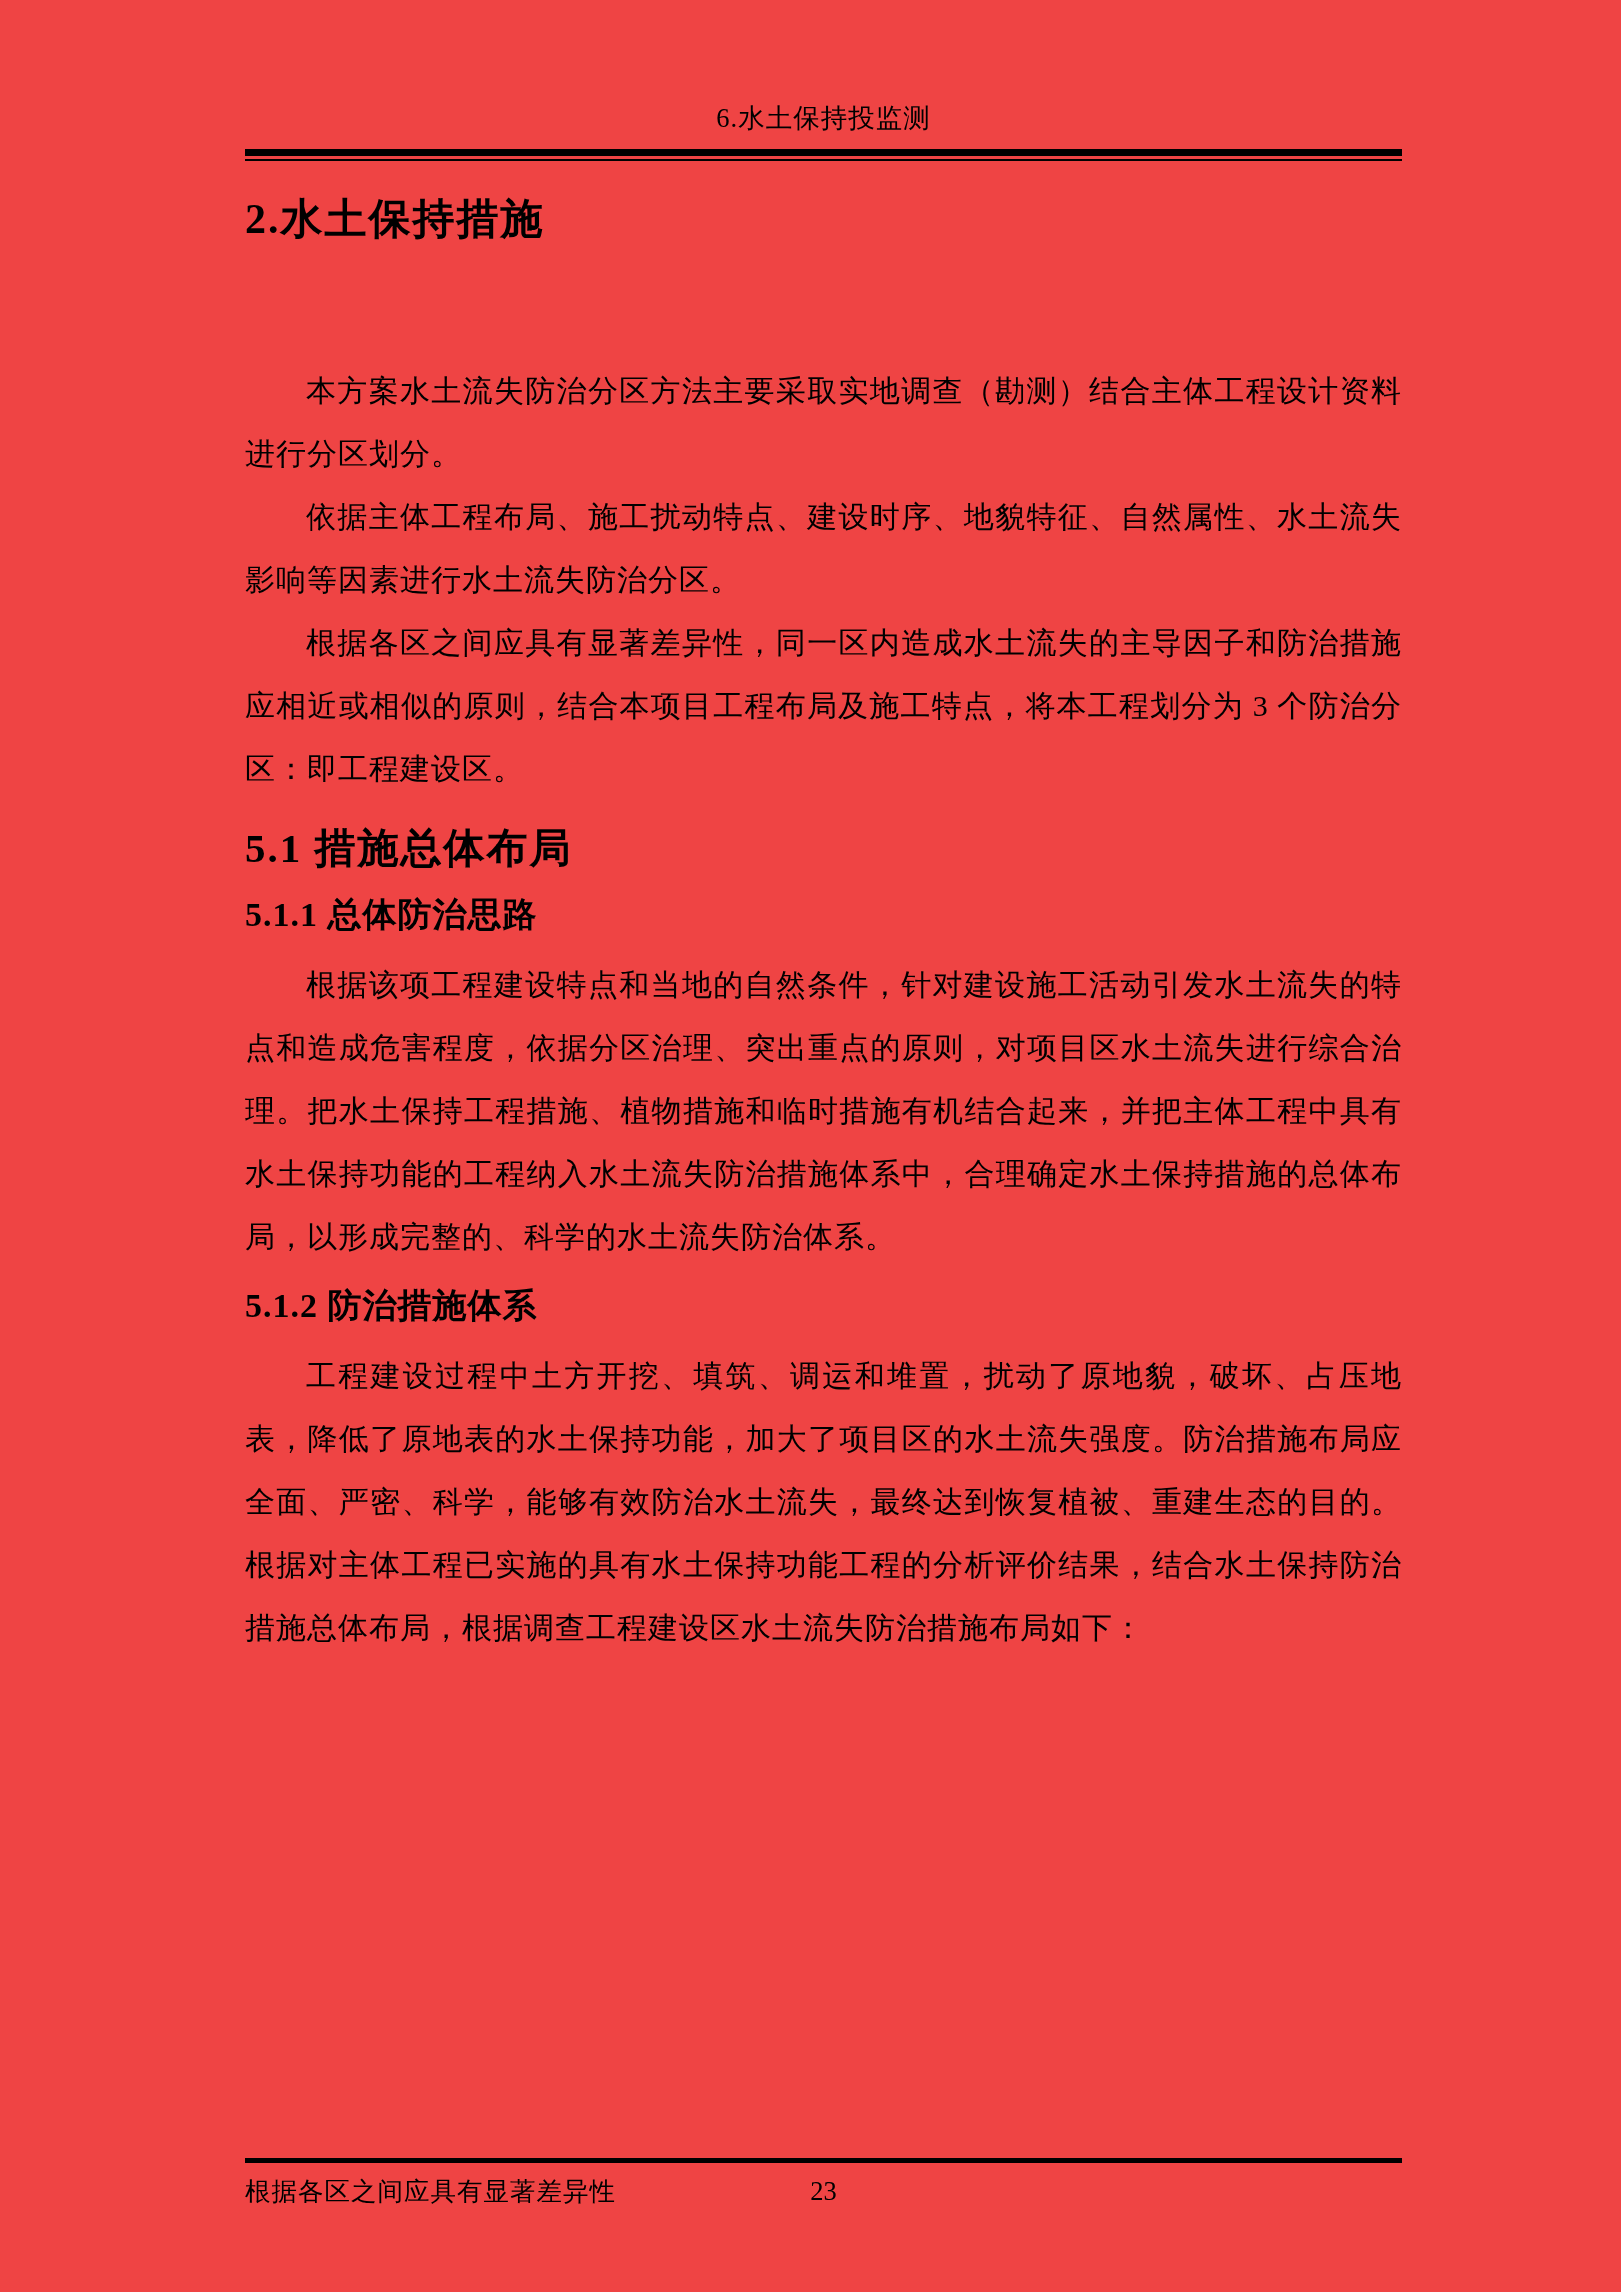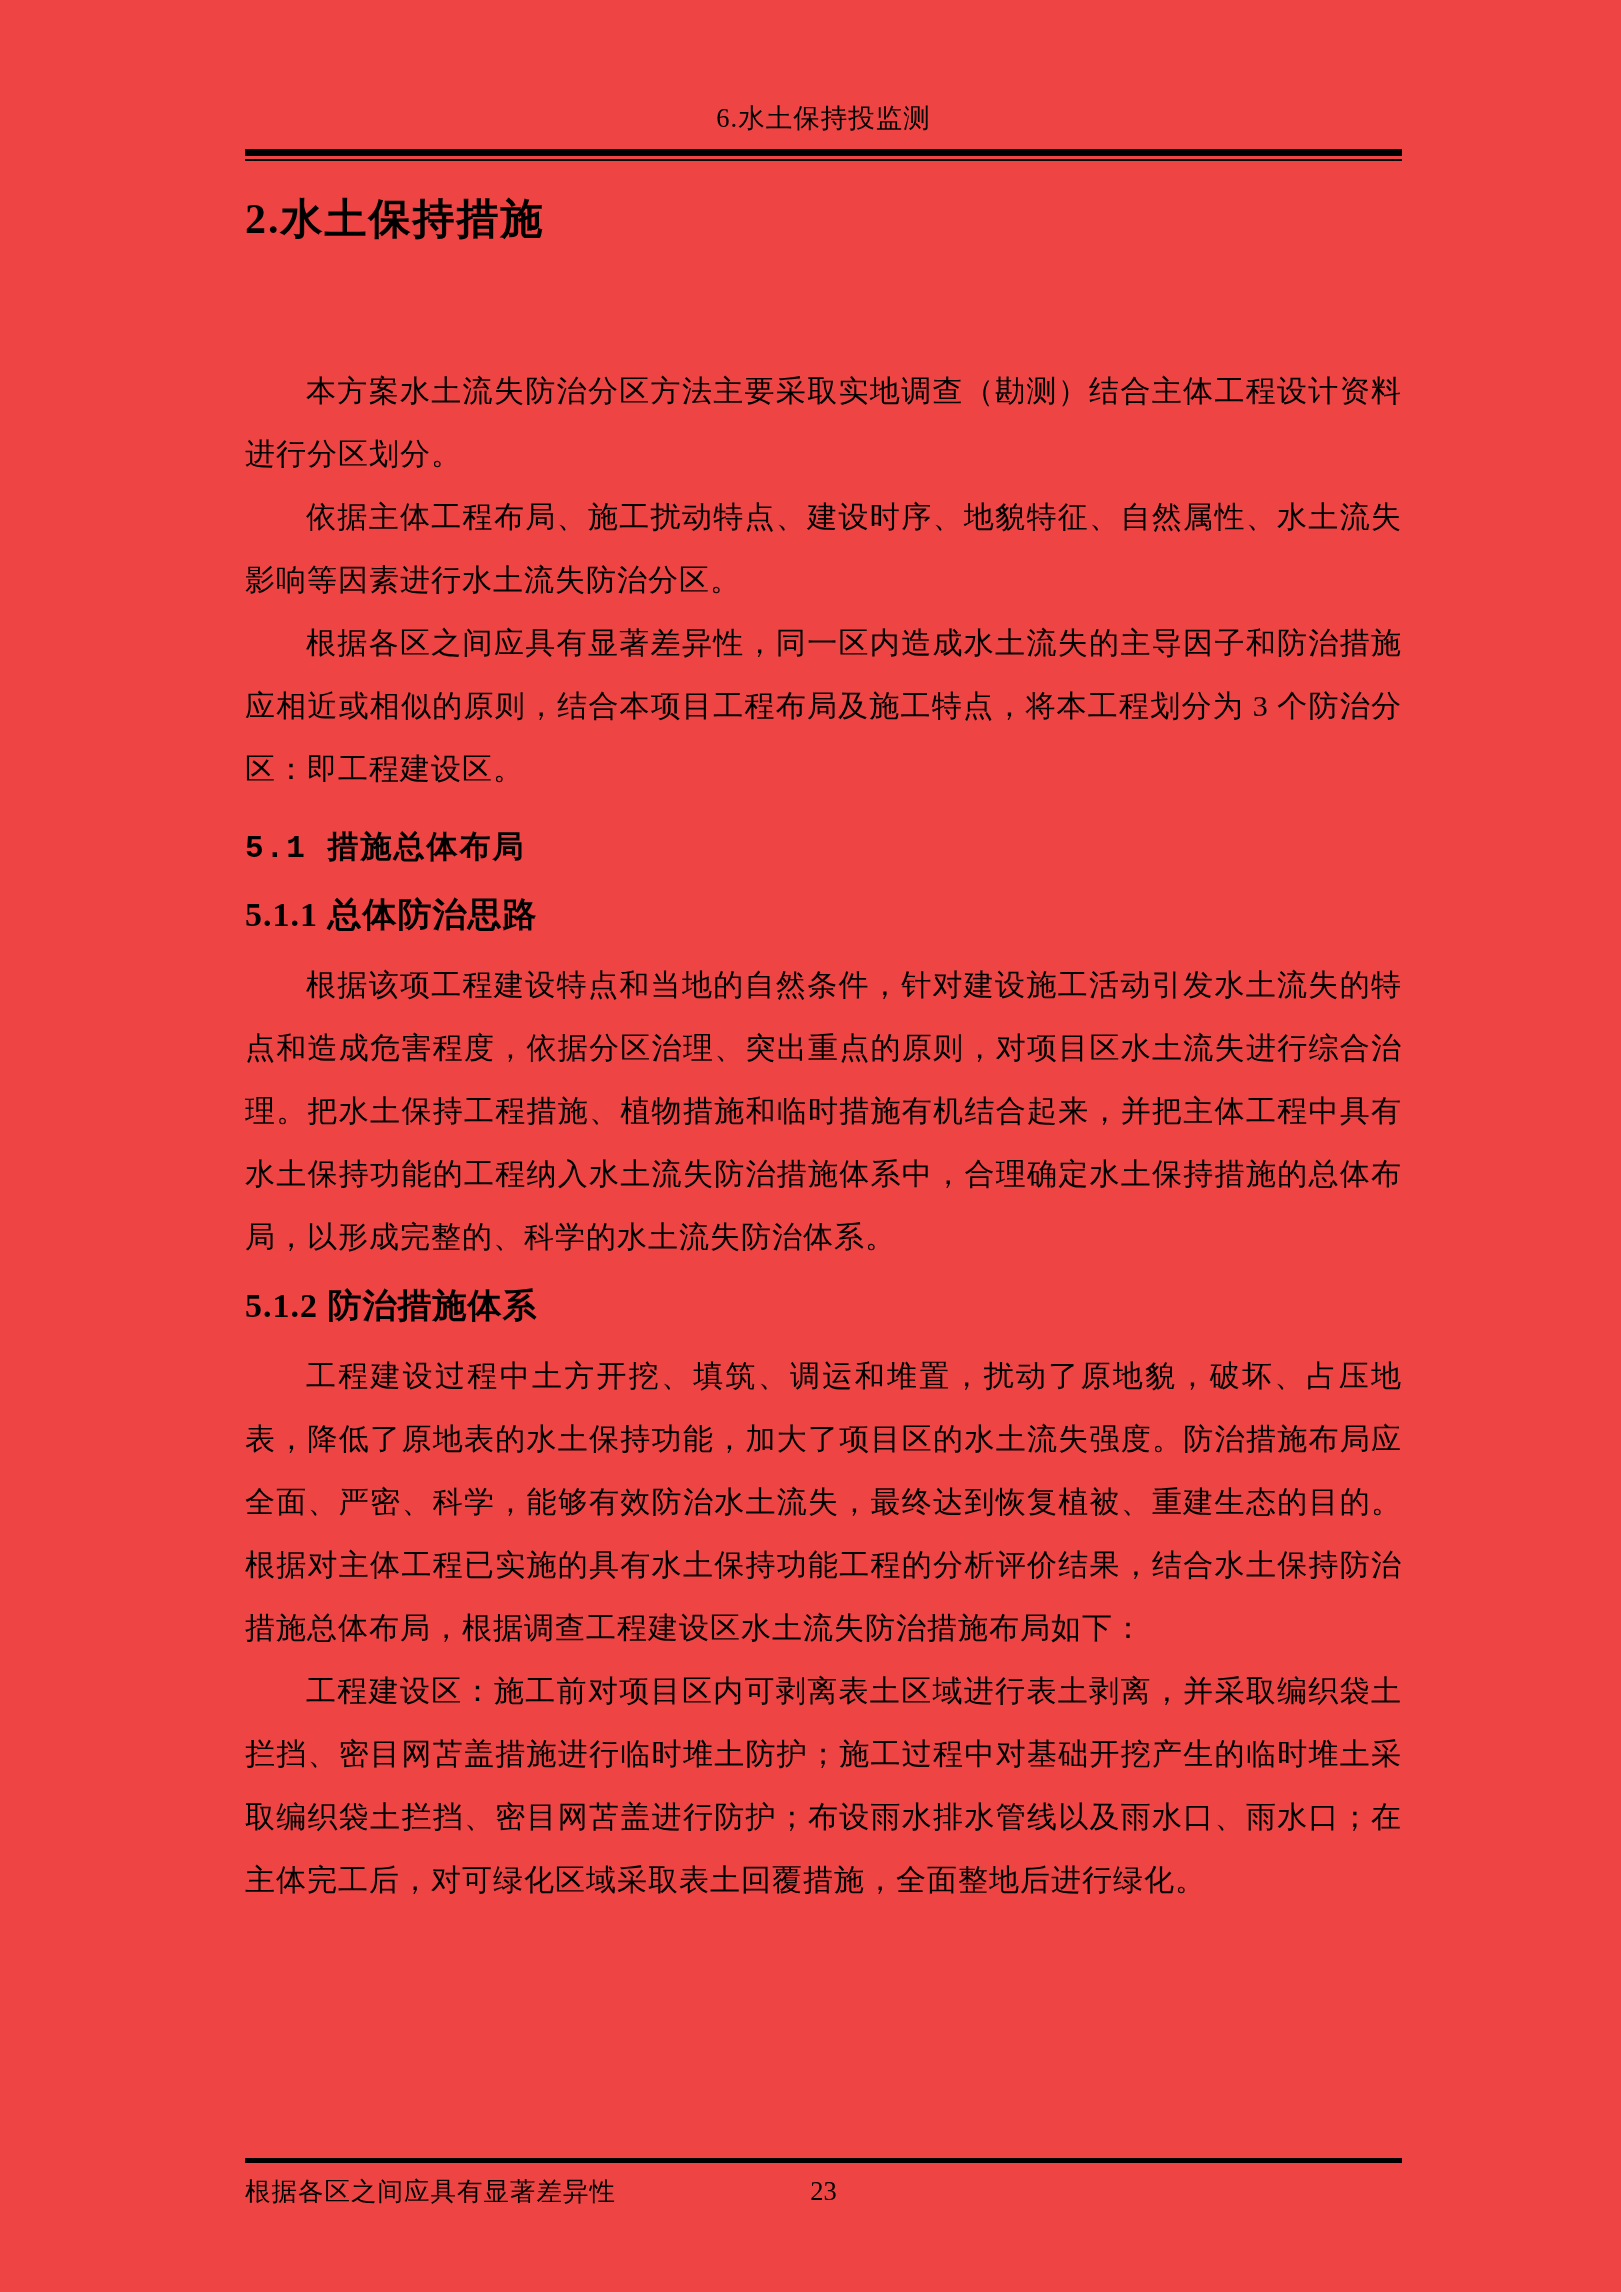--- a/index.html
+++ b/index.html
@@ -43,26 +43,25 @@
   }
 
   .content h1 {
     font-size: 42px;
     line-height: 51px;
     font-weight: 700;
     margin: 0 0 114px 0;
     letter-spacing: 2px;
   }
   .content h2 {
-    font-size: 31px;
+    font-size: 41px;
     line-height: 49px;
     font-weight: 700;
     margin: 23.5px 0 21.6px 0;
     letter-spacing: 2px;
-    font-family: Liberation Mono, monospace;
   }
   .content h3 {
     font-size: 34px;
     line-height: 41px;
     font-weight: 700;
     margin: 17.6px 0;
     letter-spacing: 1px;
   }
   .content p {
     font-size: 30px;
@@ -122,21 +121,20 @@
     <h2>5.1 措施总体布局</h2>
 
     <h3>5.1.1 总体防治思路</h3>
 
     <p>根据该项工程建设特点和当地的自然条件，针对建设施工活动引发水土流失的特点和造成危害程度，依据分区治理、突出重点的原则，对项目区水土流失进行综合治理。把水土保持工程措施、植物措施和临时措施有机结合起来，并把主体工程中具有水土保持功能的工程纳入水土流失防治措施体系中，合理确定水土保持措施的总体布局，以形成完整的、科学的水土流失防治体系。</p>
 
     <h3>5.1.2 防治措施体系</h3>
 
     <p>工程建设过程中土方开挖、填筑、调运和堆置，扰动了原地貌，破坏、占压地表，降低了原地表的水土保持功能，加大了项目区的水土流失强度。防治措施布局应全面、严密、科学，能够有效防治水土流失，最终达到恢复植被、重建生态的目的。根据对主体工程已实施的具有水土保持功能工程的分析评价结果，结合水土保持防治措施总体布局，根据调查工程建设区水土流失防治措施布局如下：</p>
 
-    <p>工程建设区：施工前对项目区内可剥离表土区域进行表土剥离，并采取编织袋土拦挡、密目网苫盖措施进行临时堆土防护；施工过程中对基础开挖产生的临时堆土采取编织袋土拦挡、密目网苫盖进行防护；布设雨水排水管线以及雨水口、雨水口；在主体完工后，对可绿化区域采取表土回覆措施，全面整地后进行绿化。</p>
   </div>
 
   <div class="footer-rule"></div>
   <div class="footer-row">
     <span class="footer-company">根据各区之间应具有显著差异性</span>
     <span class="footer-page">23</span>
   </div>
 
 </div>
 

